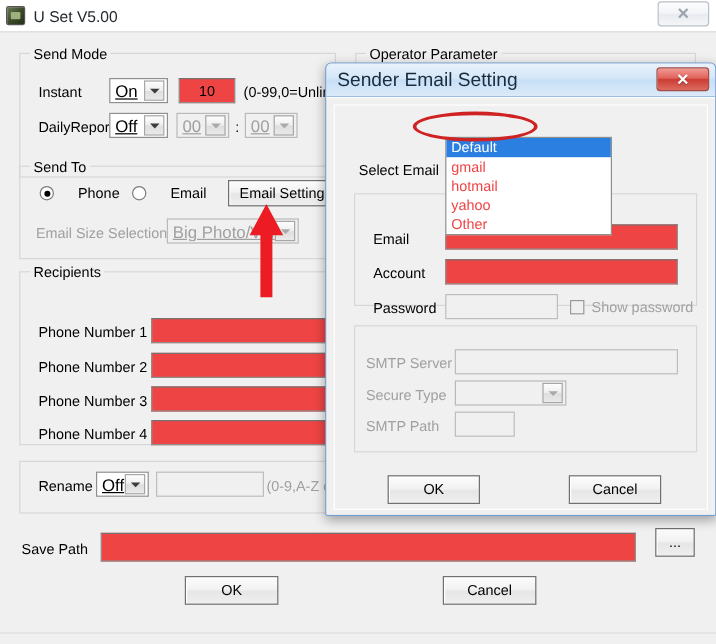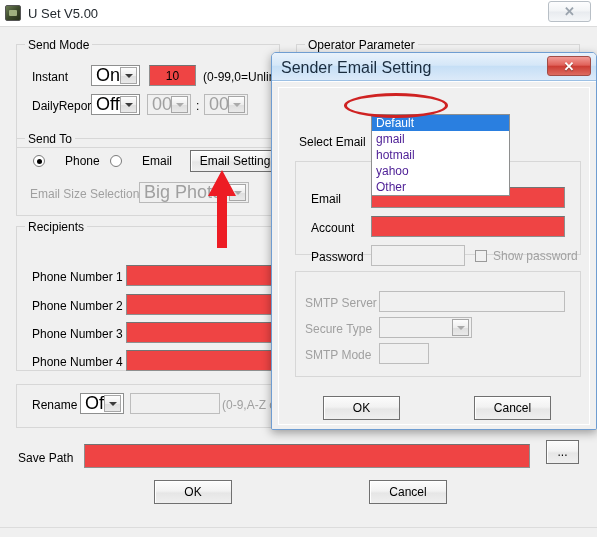--- a/index.html
+++ b/index.html
@@ -78,22 +78,22 @@
 
   
   .combo {
     position:absolute;
     border:1px solid #8e8f8f;
     background:#ffffff;
     height:21px;
     display:flex; align-items:center;
   }
   .combo .ctext {
-    flex:1; padding-left:4px; font-size:18px; color:#000;
-    overflow:hidden; white-space:nowrap;
+    flex:1; padding-left:4px; font-size:14px; color:#000;
+    overflow:hidden; white-space:nowrap;text-decoration:underline;
   }
   .combo .cbtn {
     width:17px; height:17px; margin-right:2px;
     border:1px solid #a6a6a6;
     background:linear-gradient(180deg,#fdfdfd 0%,#eeeeee 50%,#dedede 51%,#e9e9e9 100%);
     display:flex; align-items:center; justify-content:center;
     flex:none;
   }
   .combo.dis { background:#f0f0f0; border-color:#b9b9b9; }
   .combo.dis .ctext { color:#a0a0a0; }
@@ -196,21 +196,21 @@
     position:absolute;
     left:92px; top:26px;
     width:139px;
     border:1px solid #8e8f8f;
     background:#ffffff;
     z-index:50;
   }
   #email-dropdown .opt {
     height:16px; line-height:16px;
     padding-left:4px;
-    font-size:12px; color:#4c1d95;
+    font-size:12px; color:#ef4444;
     white-space:nowrap;
   }
   #email-dropdown .opt.sel { background:#2a7fe0; color:#ffffff; }
 
   
   #red-oval {
     position:absolute;
     left:344px; top:93px; width:104px; height:25px;
     border:3px solid #cf2222;
     border-radius:50%;
@@ -395,21 +395,21 @@
       </div>
 
       <div class="lbl dis" style="left:26px; top:234px;">Secure Type</div>
       <div class="combo dis" style="left:100px; top:229px; width:93px;">
         <span class="ctext"></span>
         <span class="cbtn">
             <span class="arrow-dn dis"></span>
           </span>
       </div>
 
-      <div class="lbl dis" style="left:26px; top:260px;">SMTP Mode</div>
+      <div class="lbl dis" style="left:26px; top:260px;">SMTP Path</div>
       <div class="tinput dis" style="left:100px; top:255px; width:50px;">
         <span></span>
       </div>
 
       <div class="btn" style="left:44px; top:308px; width:77px; height:24px;">OK</div>
       <div class="btn" style="left:195px; top:308px; width:77px; height:24px;">Cancel</div>
 
       <div id="email-dropdown">
           <div class="opt sel">Default</div>
           <div class="opt">gmail</div>

